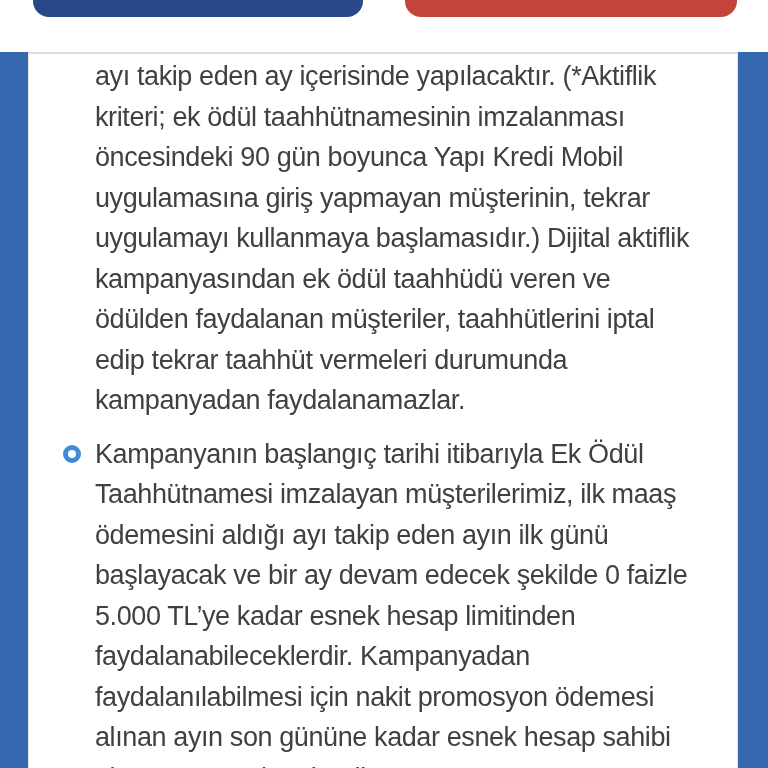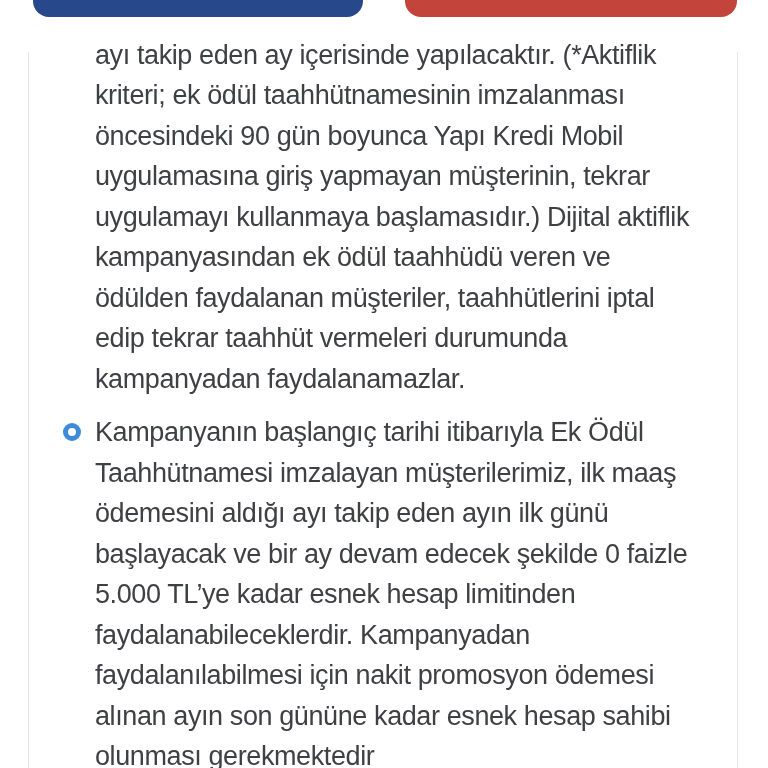--- a/index.html
+++ b/index.html
@@ -19,21 +19,21 @@
   .header{
     position:relative;height:52px;background:#ffffff;
   }
   .tab-btn{
     position:absolute;top:-17px;height:34px;border-radius:16px;border:none;
     cursor:pointer;padding:0;
   }
   .tab-btn.left{left:33px;width:330px;background:var(--left-tab-color);}
   .tab-btn.right{left:405px;width:332px;background:var(--right-tab-color);}
   .main{
-    display:flex;height:716px;align-items:center;
+    display:flex;height:716px;
   }
   .edge-bar{background:var(--edge-bar-color);flex:0 0 auto;}
   .edge-bar.left{width:28px;}
   .edge-bar.right{width:30px;}
   .panel{
     flex:1 1 auto;background:#ffffff;overflow:hidden;
     border-top:2px solid var(--panel-border-color);
     border-left:1px solid #e6e6e6;
     border-right:1px solid #e6e6e6;
     padding:2px 28px 0 36px;

